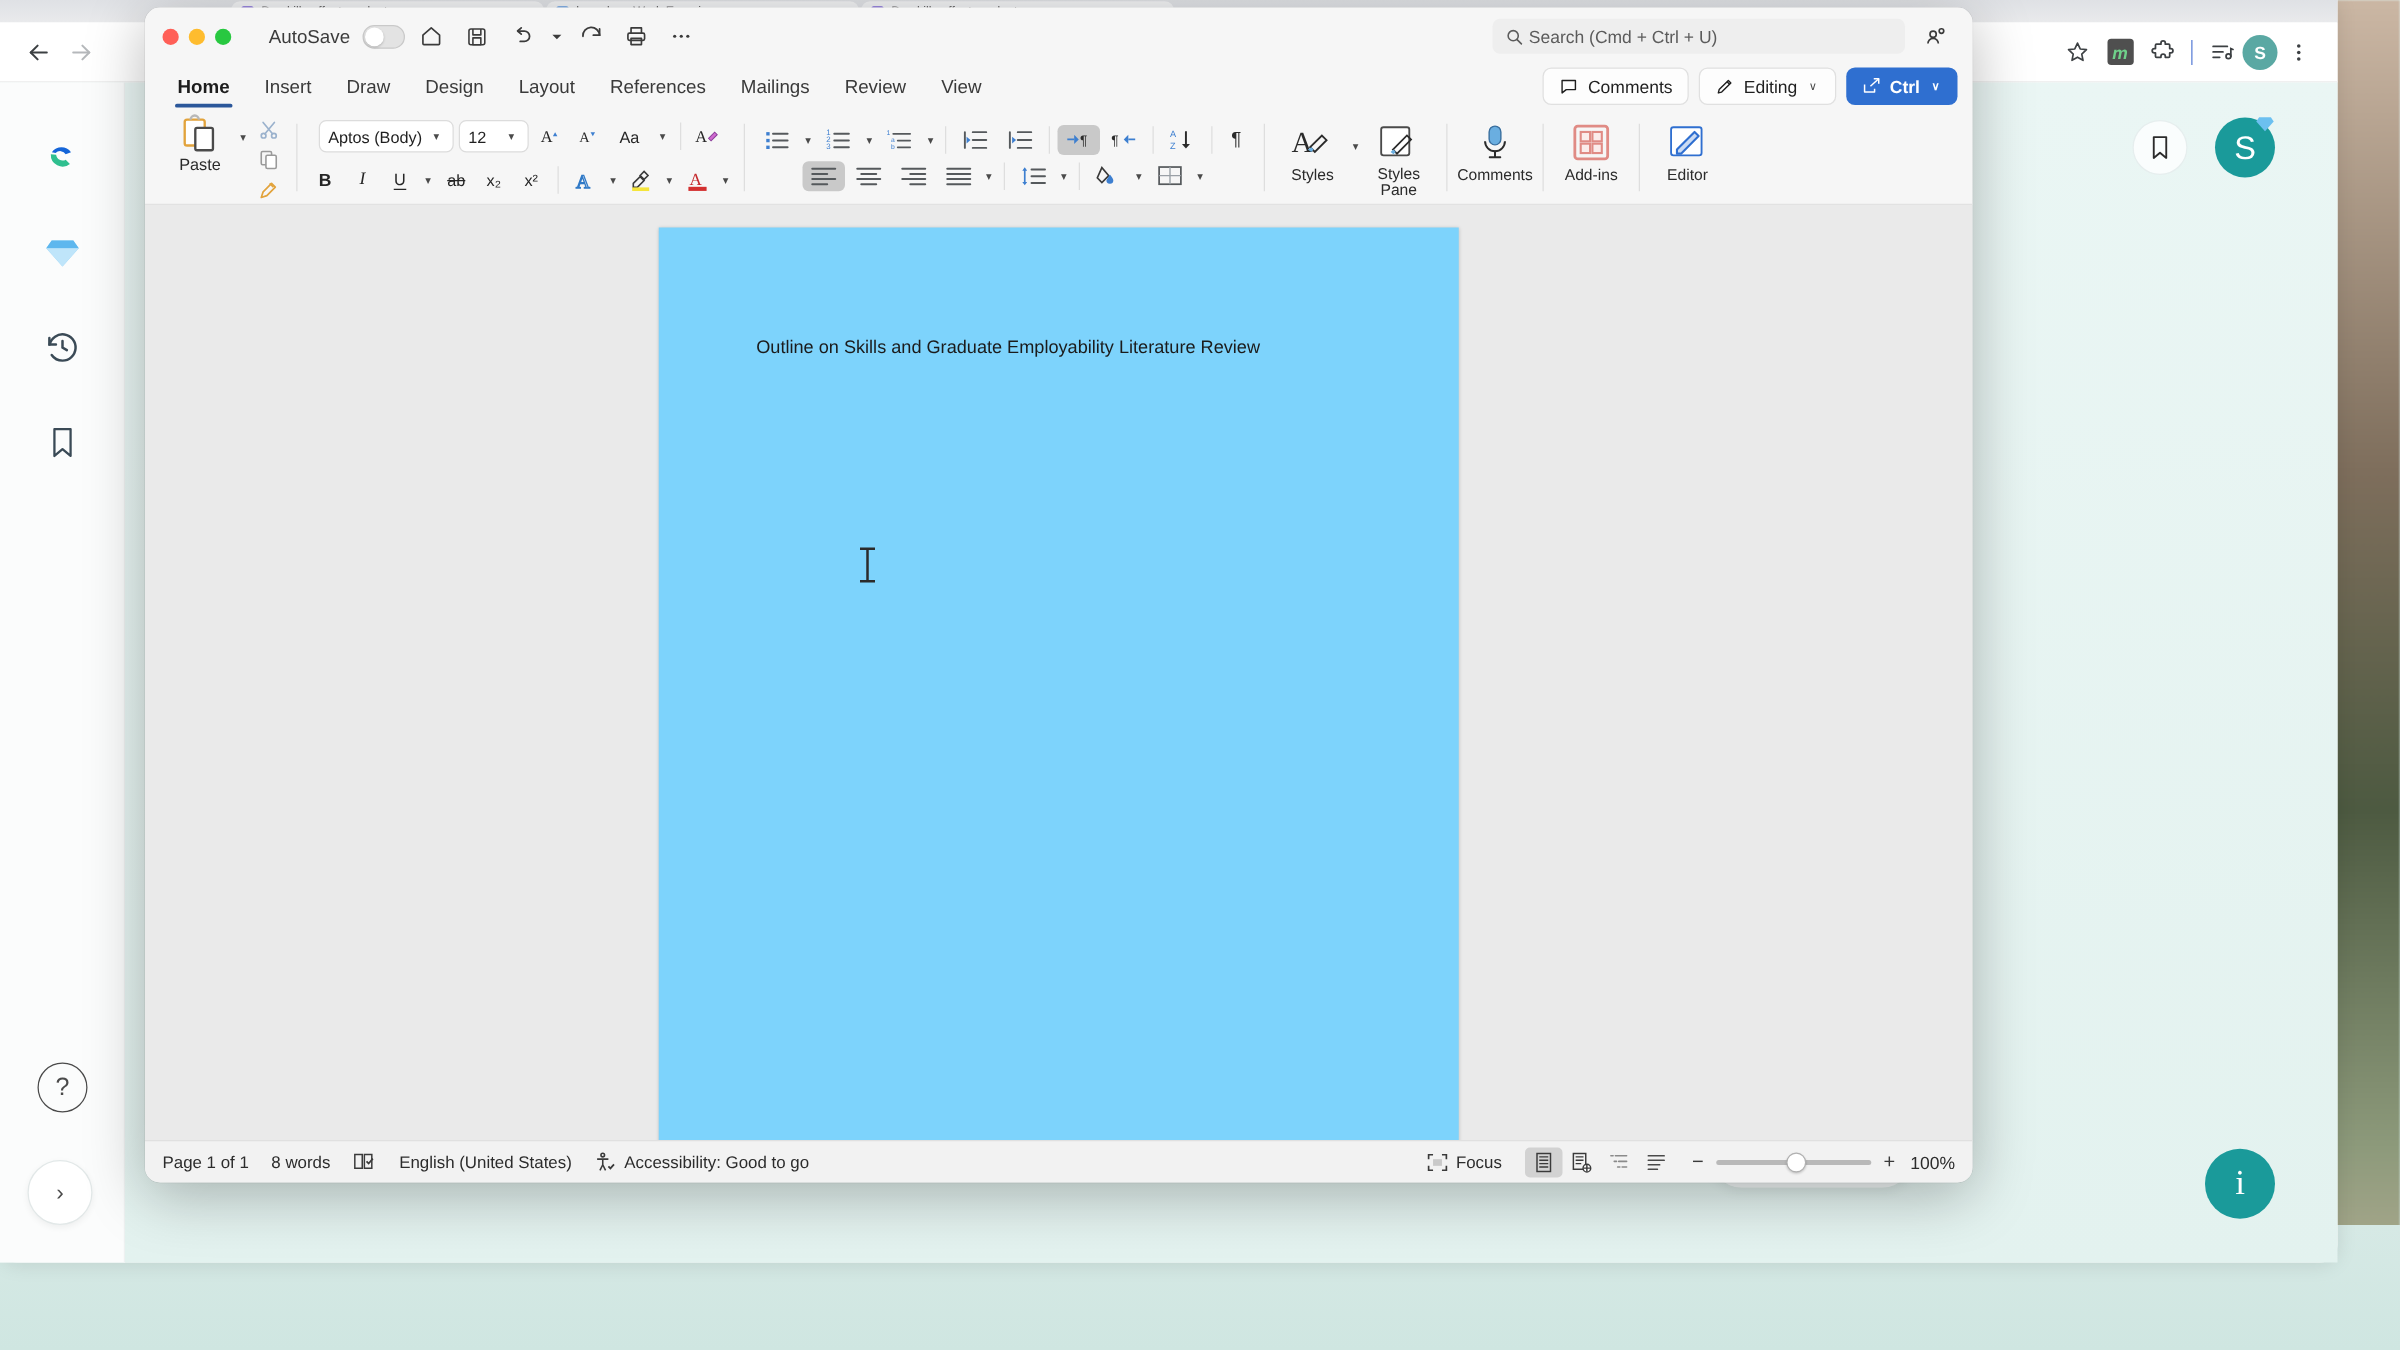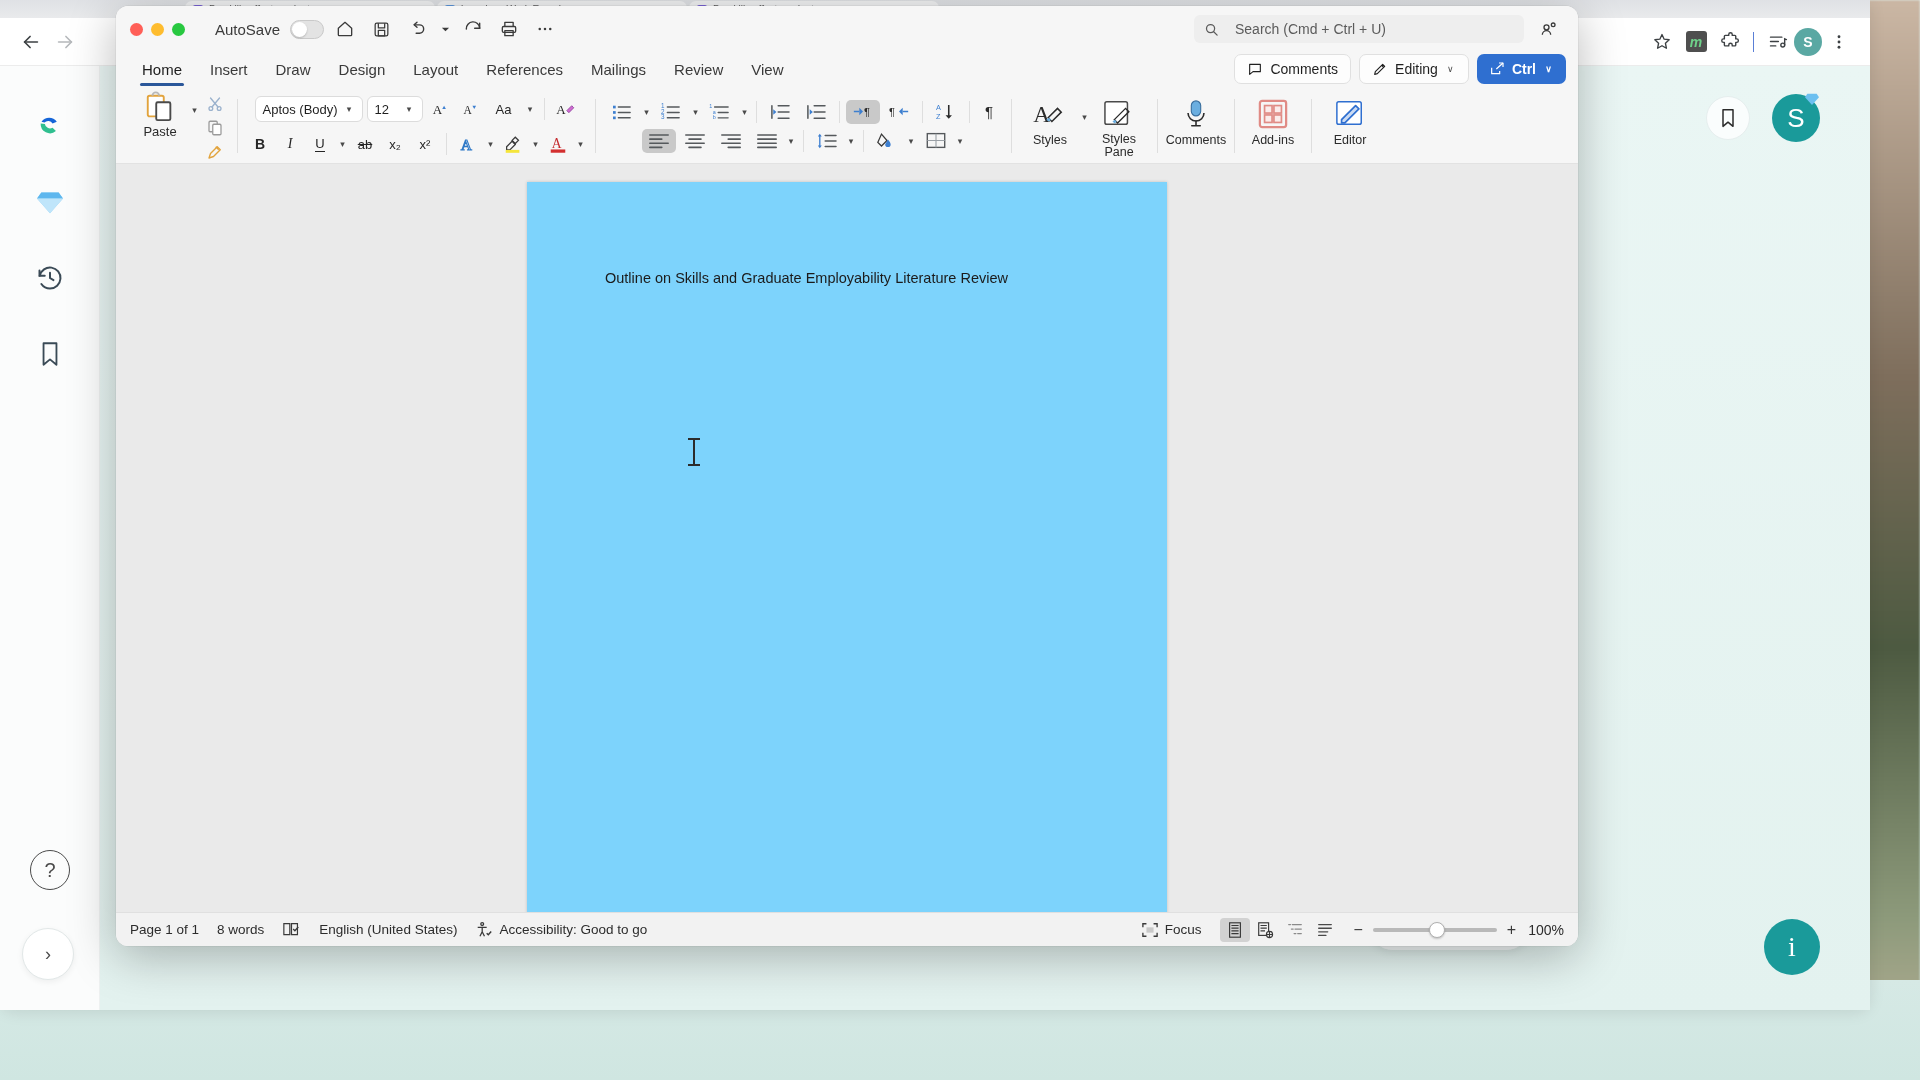--- a/index.html
+++ b/index.html
@@ -179,41 +179,41 @@
     color: #3b3b3b;
   }
   #word-doctitle {
     position: absolute; left: 0; right: 0; text-align: center;
     font-size: 16px; color: #2b2b2b; pointer-events: none;
   }
   #word-search {
     margin-left: auto;
     width: 330px; height: 28px; border-radius: 6px;
     background: #eeeeee;
-    display: flex; align-items: center; gap: 16px;
+    display: flex; align-items: center; gap: 4px;
     padding: 0 10px;
     font-size: 14px; color: #5b5b5b;
   }
   #word-collab-ico { width: 30px; height: 30px; margin-left: 10px; display:flex; align-items:center; justify-content:center; }
 
   
   #word-tabs {
     height: 34px; flex: 0 0 auto;
     display: flex; align-items: center;
     padding: 0 12px;
     background: #f6f6f6;
     position: relative;
   }
   .wtab {
     font-size: 15px; color: #3a3a3a;
     padding: 0 14px; height: 30px;
     display: flex; align-items: center;
     position: relative;
   }
-  .wtab.active { color: #1d1d1d; font-weight: 400; }
+  .wtab.active { color: #1d1d1d; font-weight: 700; }
   .wtab.active::after {
     content: ""; position: absolute; left: 12px; right: 12px; bottom: -2px;
     height: 3px; border-radius: 2px; background: #2b579a;
   }
   #word-tabs-right {
     margin-left: auto; display: flex; align-items: center; gap: 8px;
   }
   .pill {
     height: 30px; border-radius: 7px; background: #fdfdfd;
     border: 1px solid #e0e0e0;

